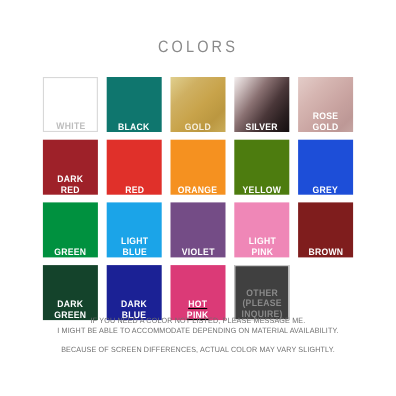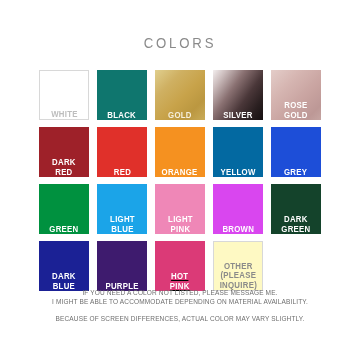--- a/index.html
+++ b/index.html
@@ -115,56 +115,56 @@
       <div class="swatch" style="background: rgb(158, 33, 41);">
         <span class="swatch-label" style="color: rgb(255, 255, 255);">DARK
 RED</span>
       </div>
       <div class="swatch" style="background: rgb(224, 48, 42);">
         <span class="swatch-label" style="color: rgb(255, 255, 255);">RED</span>
       </div>
       <div class="swatch" style="background: rgb(245, 145, 32);">
         <span class="swatch-label" style="color: rgb(255, 255, 255);">ORANGE</span>
       </div>
-      <div class="swatch" style="background: #0369a1;">
+      <div class="swatch" style="background: #4d7c0f;">
         <span class="swatch-label" style="color: rgb(255, 255, 255);">YELLOW</span>
       </div>
       <div class="swatch" style="background: #1d4ed8;">
         <span class="swatch-label" style="color: rgb(255, 255, 255);">GREY</span>
       </div>
       <div class="swatch" style="background: rgb(0, 145, 63);">
         <span class="swatch-label" style="color: rgb(255, 255, 255);">GREEN</span>
       </div>
       <div class="swatch" style="background: rgb(27, 164, 232);">
         <span class="swatch-label" style="color: rgb(255, 255, 255);">LIGHT
 BLUE</span>
       </div>
+      <div class="swatch" style="background: rgb(116, 76, 134);">
+        <span class="swatch-label" style="color: rgb(255, 255, 255);">VIOLET</span>
+      </div>
       <div class="swatch" style="background: rgb(239, 135, 183);">
         <span class="swatch-label" style="color: rgb(255, 255, 255);">LIGHT
 PINK</span>
       </div>
-      <div class="swatch" style="background: #d946ef;">
+      <div class="swatch" style="background: #7f1d1d;">
         <span class="swatch-label" style="color: rgb(255, 255, 255);">BROWN</span>
       </div>
       <div class="swatch" style="background: rgb(20, 67, 43);">
         <span class="swatch-label" style="color: rgb(255, 255, 255);">DARK
 GREEN</span>
       </div>
       <div class="swatch" style="background: rgb(27, 33, 149);">
         <span class="swatch-label" style="color: rgb(255, 255, 255);">DARK
 BLUE</span>
       </div>
-      <div class="swatch" style="background: rgb(62, 27, 110);">
-        <span class="swatch-label" style="color: rgb(255, 255, 255);">PURPLE</span>
-      </div>
       <div class="swatch" style="background: rgb(219, 58, 119); text-decoration: underline;">
         <span class="swatch-label" style="color: rgb(255, 255, 255);">HOT
 PINK</span>
       </div>
-      <div class="swatch bordered" style="background: #fef9c3;">
+      <div class="swatch bordered" style="background: #404040;">
         <span class="swatch-label" style="color: rgb(138, 138, 138);">OTHER
 (PLEASE
 INQUIRE)</span>
       </div>
     </div>
 
   <div class="footer">
     <p class="footer-line">IF YOU NEED A COLOR NOT LISTED, PLEASE MESSAGE ME.</p>
     <p class="footer-line">I MIGHT BE ABLE TO ACCOMMODATE DEPENDING ON MATERIAL AVAILABILITY.</p>
     <div class="footer-gap"></div>

